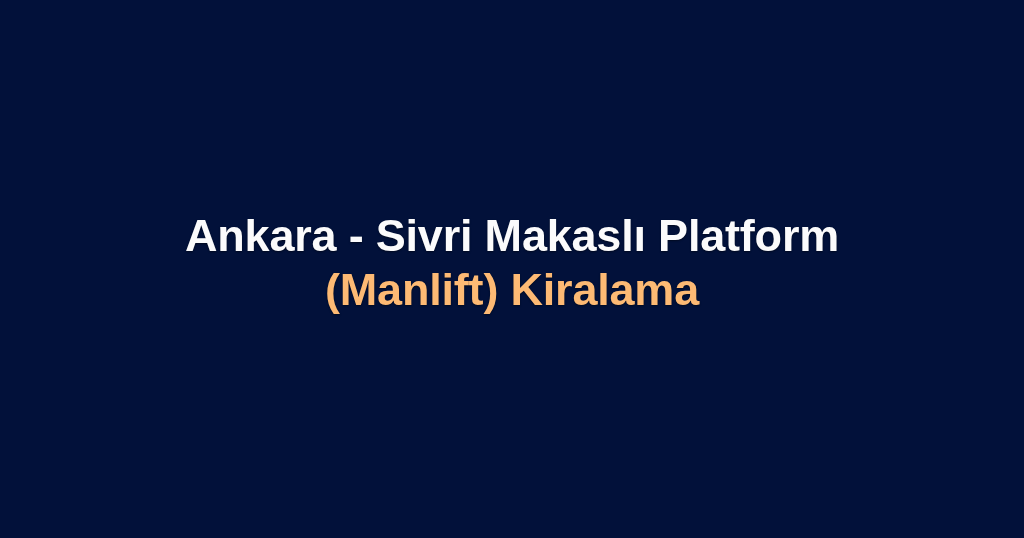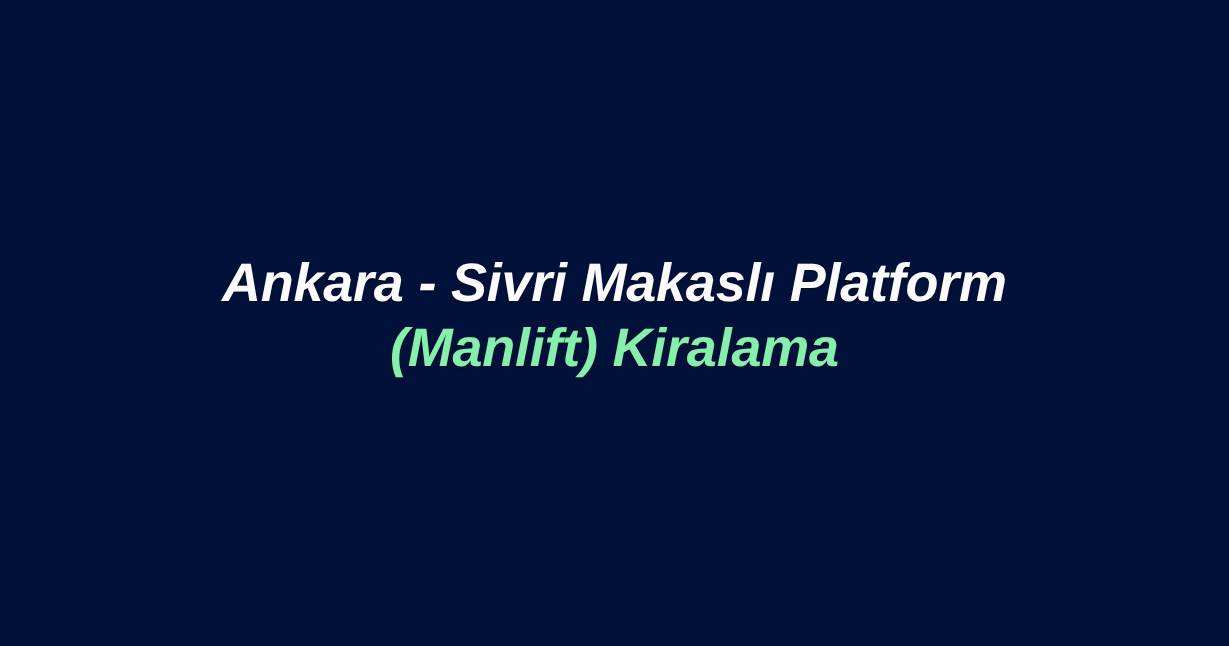--- a/index.html
+++ b/index.html
@@ -34,29 +34,28 @@
   .title-line {
     display: block;
     color: #fbfbfc;
     font-family: "Liberation Sans", "DejaVu Sans", sans-serif;
     font-weight: bold;
     font-size: 45px;
     line-height: 54px;
     letter-spacing: -0.2px;
     white-space: nowrap;
     text-shadow: 0 1px 2px rgba(0, 0, 0, 0.45);
-    font-style: italic;
   }
 </style>
 </head>
 <body>
 
 <div id="share-card" style="background: rgb(2, 17, 58);">
 
   <div id="title-block">
 
     <span class="title-line" style="color: rgb(251, 251, 252);">Ankara - Sivri Makaslı Platform</span>
 
-    <span class="title-line" style="color: #86efac;">(Manlift) Kiralama</span>
+    <span class="title-line" style="color: #fdba74;">(Manlift) Kiralama</span>
 
   </div>
 
 </div>
 
 </body></html>

